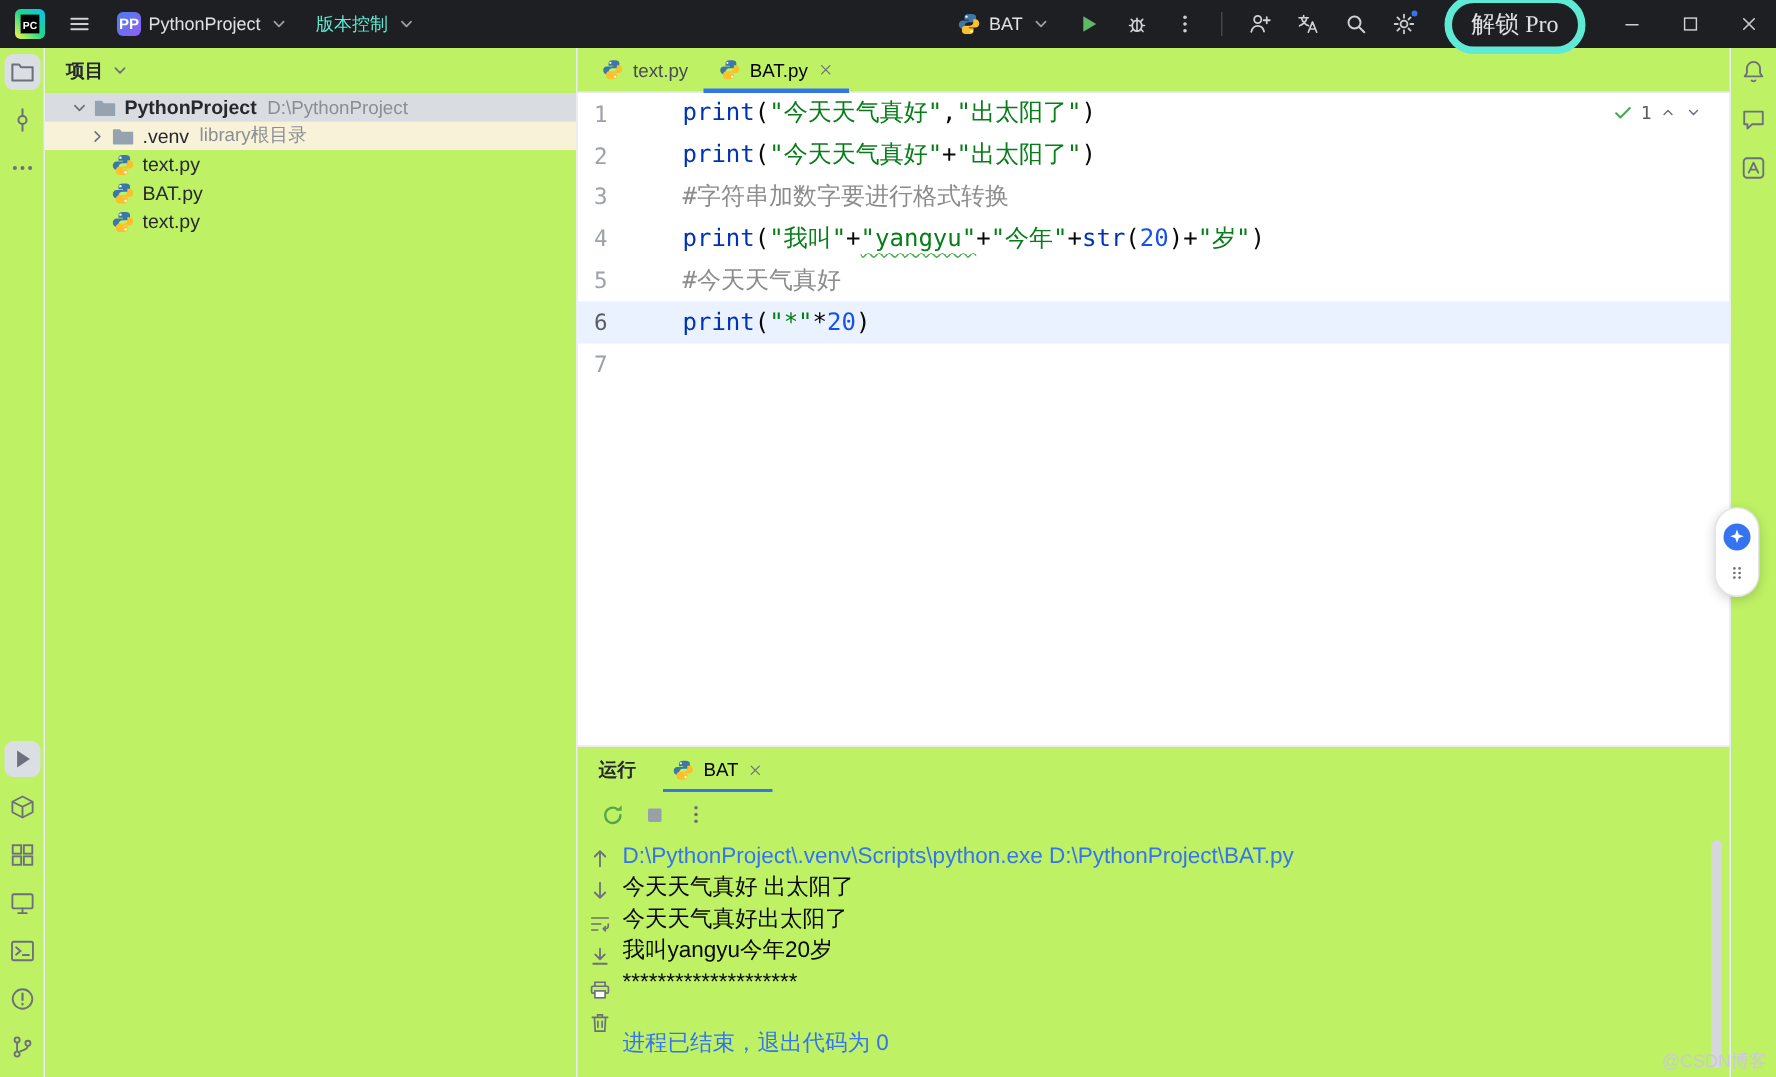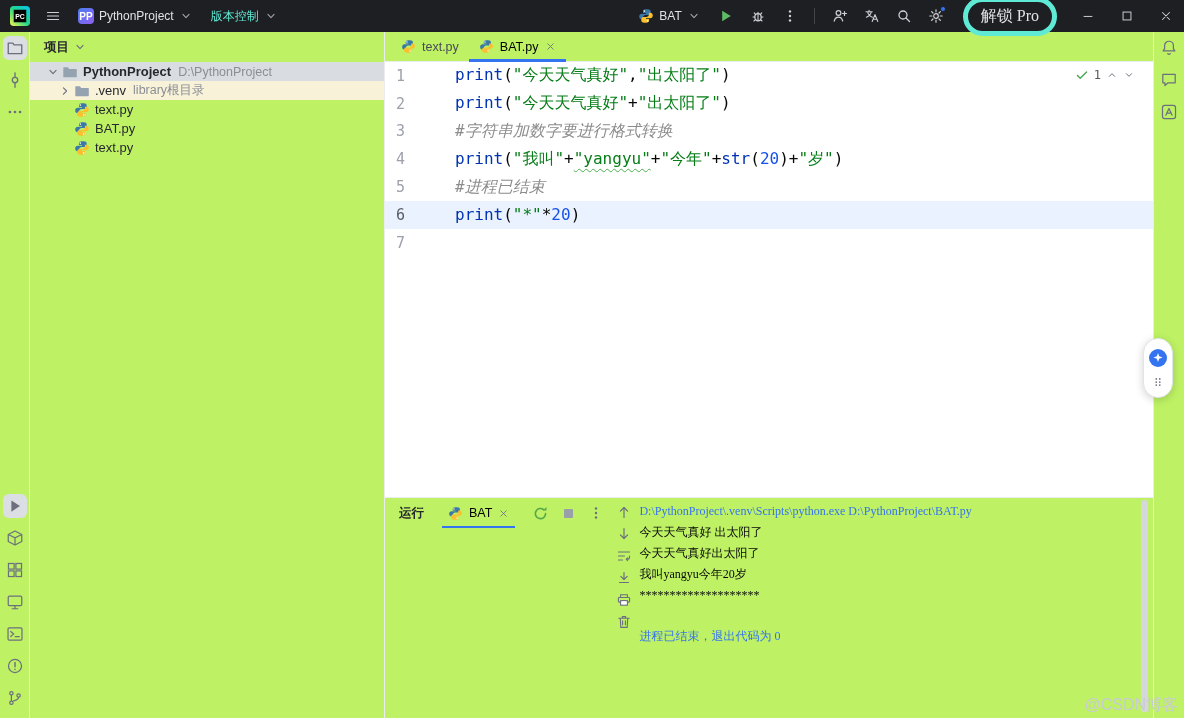--- a/index.html
+++ b/index.html
@@ -59,47 +59,47 @@
   .etab-close{color:#6C707E;width:11px;height:11px;display:inline-flex;}
   .etab-close svg{width:100%;height:100%;}
   .editor{flex:1;position:relative;overflow:hidden;font-family:"DejaVu Sans Mono","Liberation Mono",monospace;background:#fff;}
   .code-line{display:flex;height:27.8px;align-items:center;}
   .code-line.cur{background:#E9F2FE;}
   .gut{width:70px;flex:none;padding-left:11px;font-size:15px;color:#9DA1AA;}
   .cur .gut{color:#5A5D63;}
   .code-text{white-space:pre;font-size:16px;color:#080808;}
   .tk.fn{color:#0033B3;}
   .tk.str{color:#067D17;}
-  .tk.cmt{color:#8C8C8C;font-style:italic;}
+  .tk.cmt{color:#8C8C8C;}
   .tk.num{color:#1750EB;}
   .tk.op,.tk.pl{color:#080808;}
   .tk.typo{text-decoration:underline;text-decoration-style:wavy;text-decoration-color:#4CAF50;text-decoration-thickness:1px;text-underline-offset:4px;}
   .inspect{position:absolute;top:6px;right:18px;display:flex;align-items:center;gap:5px;}
   .insp-count{font-size:12px;color:#575A5F;}
 
   
-  .run-panel{height:221px;border-top:1px solid #EBECF0;display:flex;flex-direction:row;}
+  .run-panel{height:221px;border-top:1px solid #EBECF0;display:flex;flex-direction:column;}
   .run-header{height:30px;display:flex;align-items:center;padding-left:14px;}
   .run-title{font-size:12.5px;font-weight:700;color:#27282E;margin-right:16px;}
   .run-tab{height:30px;display:flex;align-items:center;gap:6px;padding:0 8px;position:relative;font-size:12.5px;color:#000;background:none;border:none;}
   .run-tab::after{content:"";position:absolute;left:2px;right:2px;bottom:0;height:2px;background:#3574F0;}
   .run-toolbar{height:30px;display:flex;align-items:center;padding-left:10px;gap:2px;}
   .rt-btn{width:26px;height:24px;border:none;background:none;display:flex;align-items:center;justify-content:center;color:#6C707E;border-radius:4px;}
   .console-wrap{flex:1;display:flex;position:relative;min-height:0;}
   .console-strip{width:30px;display:flex;flex-direction:column;align-items:center;padding-top:4px;gap:3px;}
   .cs-btn{width:22px;height:19px;border:none;background:none;color:#6C707E;display:flex;align-items:center;justify-content:center;}
-  .console{flex:1;font-family:Liberation Serif, serif;font-size:12px;line-height:20.9px;padding-top:3px;white-space:pre;overflow:hidden;color:#080808;}
+  .console{flex:1;font-family:Liberation Sans, sans-serif;font-size:15px;line-height:20.9px;padding-top:3px;white-space:pre;overflow:hidden;color:#080808;}
   .con-line.path{color:#3574F0;}
   .con-line.info{color:#3574F0;}
   .con-scroll{position:absolute;right:5px;top:2px;bottom:6px;width:7px;border-radius:4px;background:#D5D7DC;}
 
   
   .float-pill{position:absolute;left:1143px;top:338px;width:30px;height:60px;background:#fff;border:1px solid #E2E4E8;border-radius:15px;
     box-shadow:0 2px 8px rgba(0,0,0,.18);display:flex;flex-direction:column;align-items:center;justify-content:center;gap:7px;z-index:20;}
-  .watermark{position:absolute;right:6px;bottom:2px;font-size:16px;color:#C9CBD2;z-index:30;}
+  .watermark{position:absolute;right:6px;bottom:2px;font-size:12px;color:#C9CBD2;z-index:30;}
 
   .ic{display:inline-flex;flex:none;}
   .ic svg{width:100%;height:100%;display:block;}
   .ic11{width:11px;height:11px}.ic12{width:12px;height:12px}.ic14{width:14px;height:14px}.ic15{width:15px;height:15px}
   .ic16{width:16px;height:16px}.ic17{width:17px;height:17px}.ic18{width:18px;height:18px}.ic20{width:20px;height:20px}
 </style>
 </head>
 <body>
 
 <div class="titlebar">
@@ -455,21 +455,21 @@
           <div class="code-line">
             <span class="gut">3</span>
             <span class="code-text"><span class="tk cmt">#字符串加数字要进行格式转换</span></span>
           </div>
           <div class="code-line">
             <span class="gut">4</span>
             <span class="code-text"><span class="tk fn">print</span><span class="tk pl">(</span><span class="tk str">"我叫"</span><span class="tk op">+</span><span class="tk str typo">"yangyu"</span><span class="tk op">+</span><span class="tk str">"今年"</span><span class="tk op">+</span><span class="tk fn">str</span><span class="tk pl">(</span><span class="tk num">20</span><span class="tk pl">)</span><span class="tk op">+</span><span class="tk str">"岁"</span><span class="tk pl">)</span></span>
           </div>
           <div class="code-line">
             <span class="gut">5</span>
-            <span class="code-text"><span class="tk cmt">#进程已结束</span></span>
+            <span class="code-text"><span class="tk cmt">#今天天气真好</span></span>
           </div>
           <div class="code-line cur">
             <span class="gut">6</span>
             <span class="code-text"><span class="tk fn">print</span><span class="tk pl">(</span><span class="tk str">"*"</span><span class="tk op">*</span><span class="tk num">20</span><span class="tk pl">)</span></span>
           </div>
           <div class="code-line">
             <span class="gut">7</span>
             <span class="code-text"></span>
           </div>
         </div>

